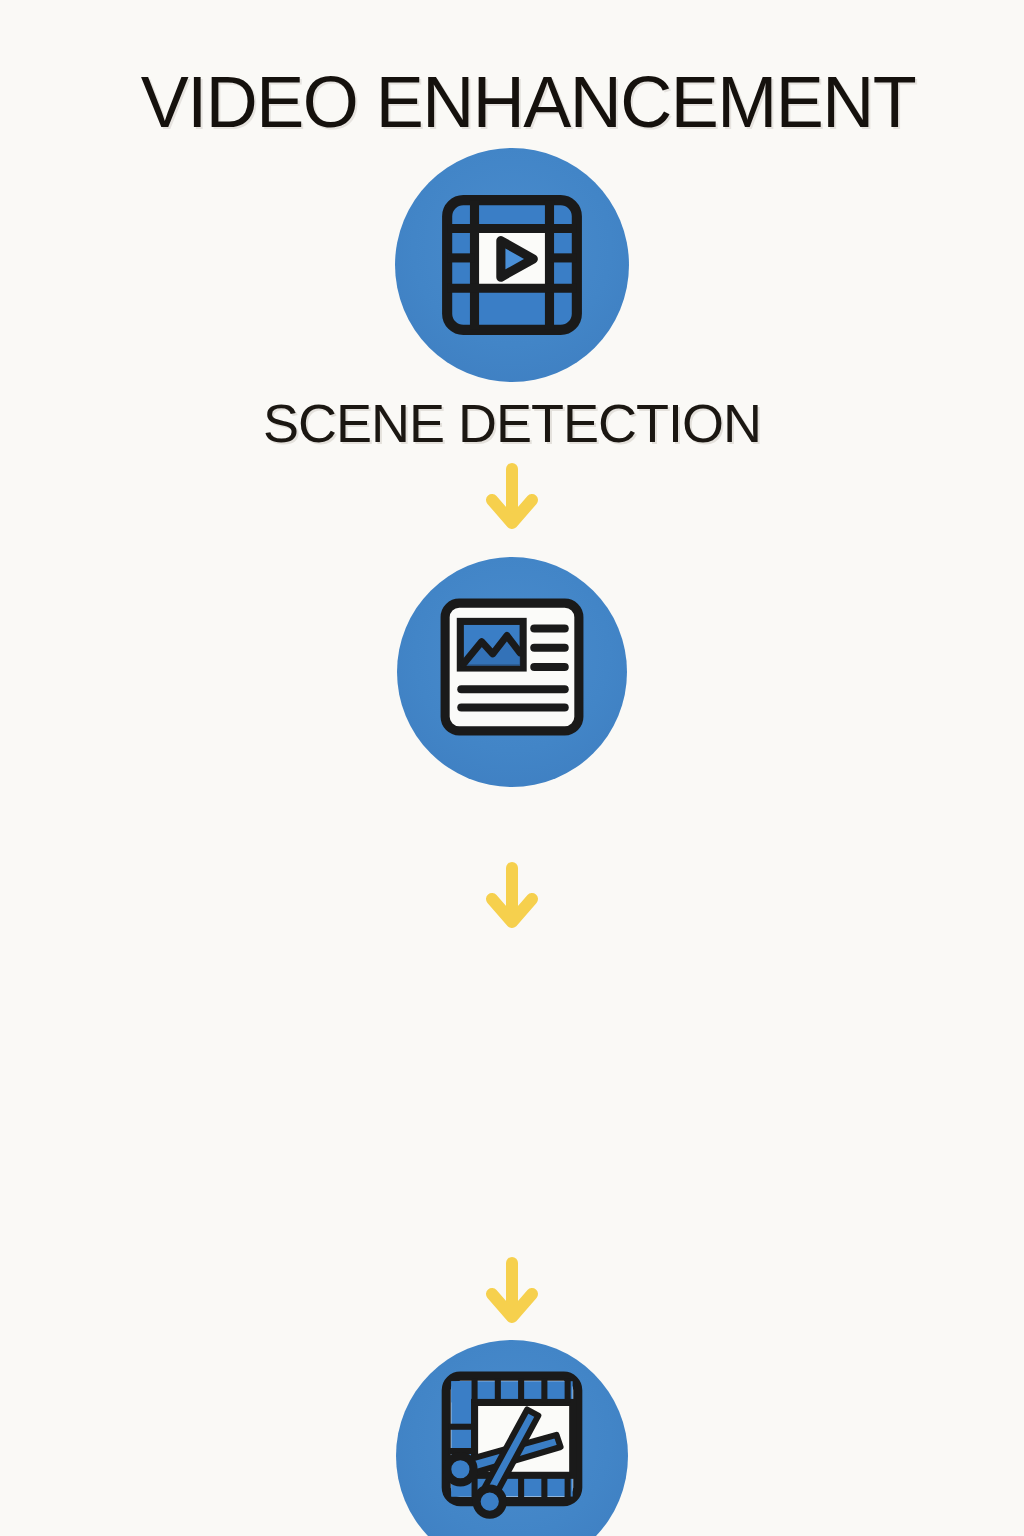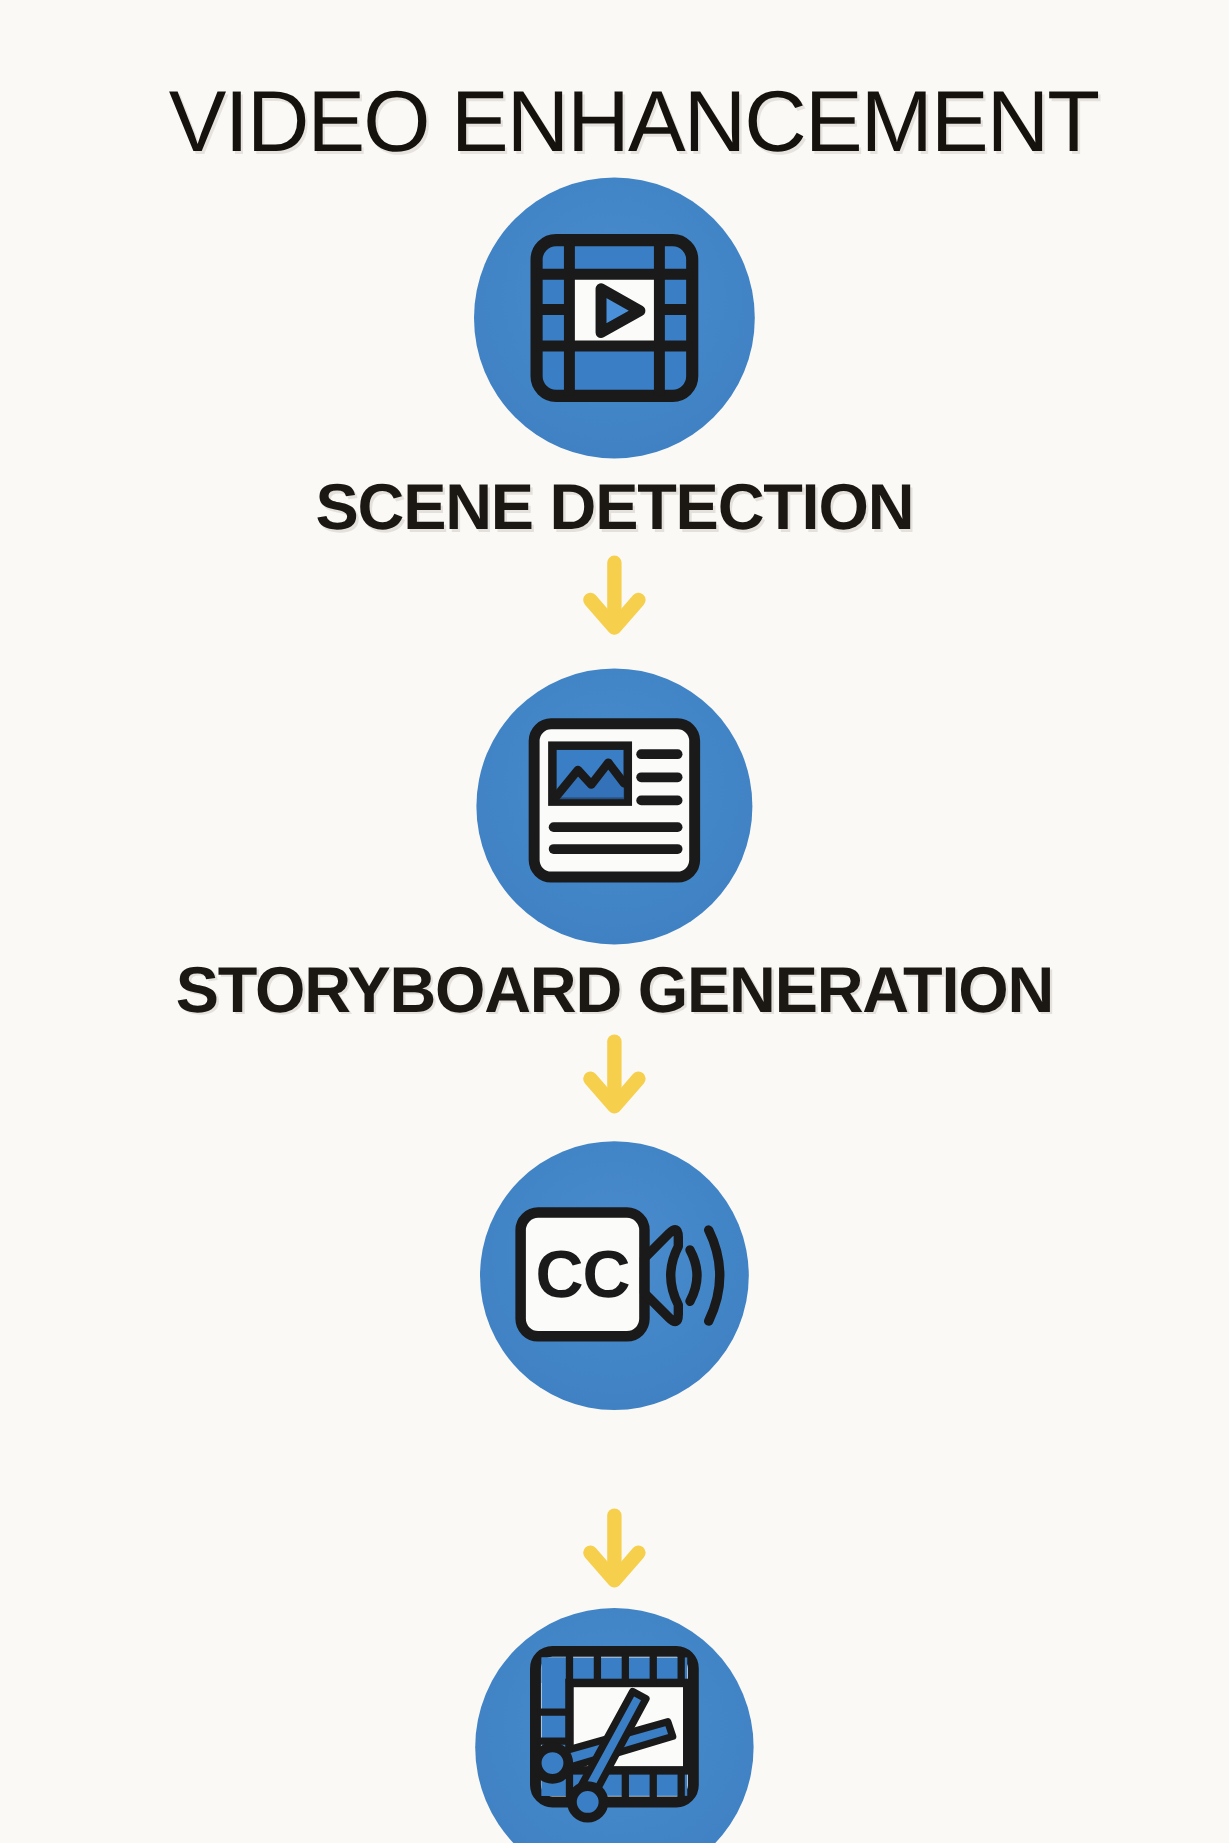--- a/index.html
+++ b/index.html
@@ -18,21 +18,21 @@
     color:#15110d;line-height:1;
     text-shadow:2px 2px 0 rgba(140,130,120,0.18);
   }
   .circle{
     border-radius:50%;
     background:radial-gradient(circle at 50% 42%, #4a8ccd 0%, #4285c7 55%, #3d7cbf 100%);
     display:flex;align-items:center;justify-content:center;
   }
   .step-label{
     width:100%;text-align:center;
-    font-size:54px;font-weight:700;letter-spacing:-1px;line-height:1;
+    font-size:54px;font-weight:400;letter-spacing:-1px;line-height:1;
     color:#1b1712;
     text-shadow:2px 2px 0 rgba(150,140,128,0.22);
   }
   .arrow{display:block;}
   svg{display:block;}
 </style>
 </head>
 <body>
 
 <div class="poster">
@@ -71,38 +71,28 @@
       <path d="M 27,72 L 45,50 L 56,62 L 70,44 L 83,61" fill="none" stroke="#1a1a1a" stroke-width="7" stroke-linejoin="round" stroke-linecap="round"></path>
       <g stroke="#1a1a1a" stroke-width="8" stroke-linecap="round">
         <line x1="97" y1="37" x2="127" y2="37"></line>
         <line x1="97" y1="56" x2="127" y2="56"></line>
         <line x1="97" y1="75" x2="127" y2="75"></line>
         <line x1="25" y1="97" x2="127" y2="97"></line>
         <line x1="25" y1="115" x2="127" y2="115"></line>
       </g>
     </svg>
   </div>
-  <div class="step-label center-x" style="top:798px;">STORYBOARD GENERATION</div>
 
   <svg class="arrow center-x" style="top:861px;" width="56" height="74" viewBox="0 0 56 74">
     <g stroke="#f6d04d" stroke-width="12" stroke-linecap="round" stroke-linejoin="round" fill="none">
       <line x1="28" y1="7" x2="28" y2="54"></line>
       <path d="M 8,38 L 28,61 L 48,38"></path>
     </g>
   </svg>
 
-  <div class="circle center-x" style="top:951px;width:224px;height:224px;">
-    <svg width="190" height="146" viewBox="0 0 195 150" style="margin-left:16px;">
-      <rect x="9" y="21" width="106" height="106" rx="15" fill="#fbfbf9" stroke="#1a1a1a" stroke-width="9"></rect>
-      <text x="62" y="93" text-anchor="middle" font-family="Liberation Sans, sans-serif" font-size="57" font-weight="bold" letter-spacing="-1" fill="#1a1a1a">CC</text>
-      <path d="M 115,60 L 136,39 Q 144,31 144,42 L 144,50 Q 131,75 144,100 L 144,108 Q 144,119 136,111 L 115,90 Z" fill="none" stroke="#1a1a1a" stroke-width="8" stroke-linejoin="round"></path>
-      <path d="M 154,53 Q 166,75 154,97" fill="none" stroke="#1a1a1a" stroke-width="8" stroke-linecap="round"></path>
-      <path d="M 170,36 Q 189,75 170,114" fill="none" stroke="#1a1a1a" stroke-width="8" stroke-linecap="round"></path>
-    </svg>
-  </div>
 
   <svg class="arrow center-x" style="top:1256px;" width="56" height="74" viewBox="0 0 56 74">
     <g stroke="#f6d04d" stroke-width="12" stroke-linecap="round" stroke-linejoin="round" fill="none">
       <line x1="28" y1="7" x2="28" y2="54"></line>
       <path d="M 8,38 L 28,61 L 48,38"></path>
     </g>
   </svg>
 
   <div class="circle center-x" style="top:1340px;width:232px;height:232px;">
     <svg width="172" height="162" viewBox="0 0 170 160" style="margin-top:-14px;">

